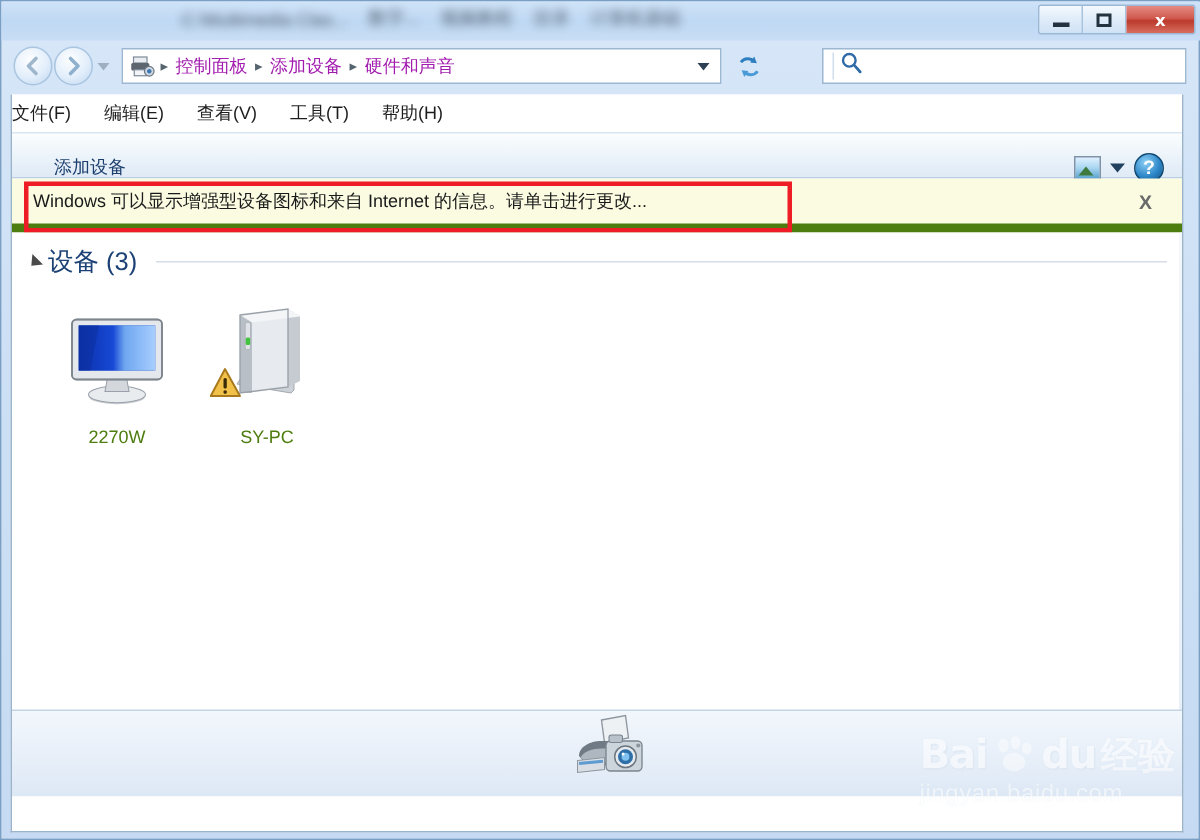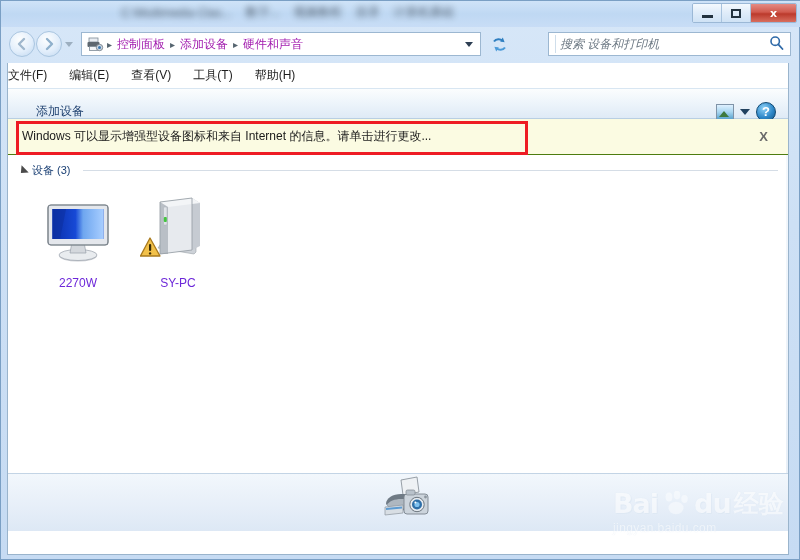--- a/index.html
+++ b/index.html
@@ -148,21 +148,21 @@
     background: radial-gradient(circle at 38% 30%, #8fd2f7 0%, #2d87c8 55%, #14507f 100%);
     color: #ffffff; font-size: 13px; font-weight: bold;
     display: flex; align-items: center; justify-content: center;
     border: 1px solid #0f4872;
   }
 
   
   .infobar {
     position: relative;
     height: 36px; background: #fbfbe2;
-    border-bottom: 1px solid #4d7c0f;
+    border-bottom: 6px solid #4d7c0f;
     display: flex; align-items: center; padding: 0 14px;
   }
   .infotext { font-size: 12px; color: #1a1a1a; }
   .infoclose {
     margin-left: auto; color: #6a6a6a; font-size: 13px; font-weight: bold;
     padding-right: 6px;
   }
   
   .redbox {
     position: absolute; left: 8px; top: 2px;
@@ -178,31 +178,31 @@
   .grouphdr {
     display: flex; align-items: center; gap: 6px;
     padding: 8px 10px 4px 12px;
   }
   .grouptri {
     width: 0; height: 0;
     border-top: 5px solid transparent; border-bottom: 5px solid transparent;
     border-right: 6px solid #4a4a4a;
     transform: rotate(-45deg);
   }
-  .grouplabel { font-size: 11px; color: #1c4175; white-space: nowrap; }
+  .grouplabel { font-size: 17px; color: #1c4175; white-space: nowrap; }
   .groupline { flex: 1; height: 1px; background: #d5dde6; margin-left: 6px; }
 
   .tiles { display: flex; padding: 8px 0 0 22px; gap: 4px; }
   .tile {
     width: 96px; display: flex; flex-direction: column; align-items: center;
     padding-top: 4px;
   }
   .tile-icon { width: 76px; height: 76px; position: relative; }
   .tile-label {
-    margin-top: 6px; font-size: 12px; color: #6d28d9;
+    margin-top: 6px; font-size: 12px; color: #4d7c0f;
     text-align: center; line-height: 15px; max-width: 92px;
   }
 
   
   .detailspane {
     position: absolute; left: 0; bottom: 0; width: 780px; height: 58px;
     background: linear-gradient(180deg,#f2f7fc 0%, #e6eef8 60%, #dde8f5 100%);
     border-top: 1px solid #c3d4e5;
     display: flex; align-items: center; padding-left: 22px; gap: 16px; flex-direction: column;
   }
@@ -223,21 +223,21 @@
   }
   .wm-row { display: flex; align-items: center; gap: 3px; }
   .wm-main {
     font-size: 27px; font-weight: bold; color: #ffffff;
     font-family: "DejaVu Sans", sans-serif;
     text-shadow: 0 0 1px #c9d8e8, 1px 1px 0 #dce7f2;
     letter-spacing: -1px;
   }
   .wm-jy { font-size: 25px; font-weight: bold; color:#ffffff; text-shadow: 0 0 1px #c9d8e8; }
   .wm-sub {
-    font-size: 12px; color: #ffffff; letter-spacing: .4px;
+    font-size: 16px; color: #ffffff; letter-spacing: .4px;
     text-shadow: 0 0 1px #ccdaea; margin-top: 1px;
   }
   .wm-paw { position: relative; width: 30px; height: 26px; }
 </style>
 </head>
 <body>
 
 <div class="window">
 
   <div class="titlebar">
@@ -301,21 +301,20 @@
       <svg width="17" height="17" viewBox="0 0 17 17">
         <path d="M3 5.5 C5 2.5, 9.5 2.5, 11.5 5" fill="none" stroke="#2f7fc0" stroke-width="2"></path>
         <polygon points="11.8,1.6 13.6,6.2 9.1,5.6" fill="#2f7fc0"></polygon>
         <path d="M14 11.5 C12 14.5, 7.5 14.5, 5.5 12" fill="none" stroke="#4b9ad8" stroke-width="2"></path>
         <polygon points="5.2,15.4 3.4,10.8 7.9,11.4" fill="#4b9ad8"></polygon>
       </svg>
     </div>
 
     <div class="searchbox">
       <span class="search-sep"></span>
-      <span class="search-text">搜索 设备和打印机</span>
       <span>
         <svg width="15" height="15" viewBox="0 0 15 15">
           <circle cx="6.2" cy="6.2" r="4.2" fill="none" stroke="#2f6aa8" stroke-width="1.6"></circle>
           <line x1="9.3" y1="9.3" x2="13.5" y2="14" stroke="#2f6aa8" stroke-width="1.8" stroke-linecap="round"></line>
         </svg>
       </span>
     </div>
   </div>
 
   <div class="client">

